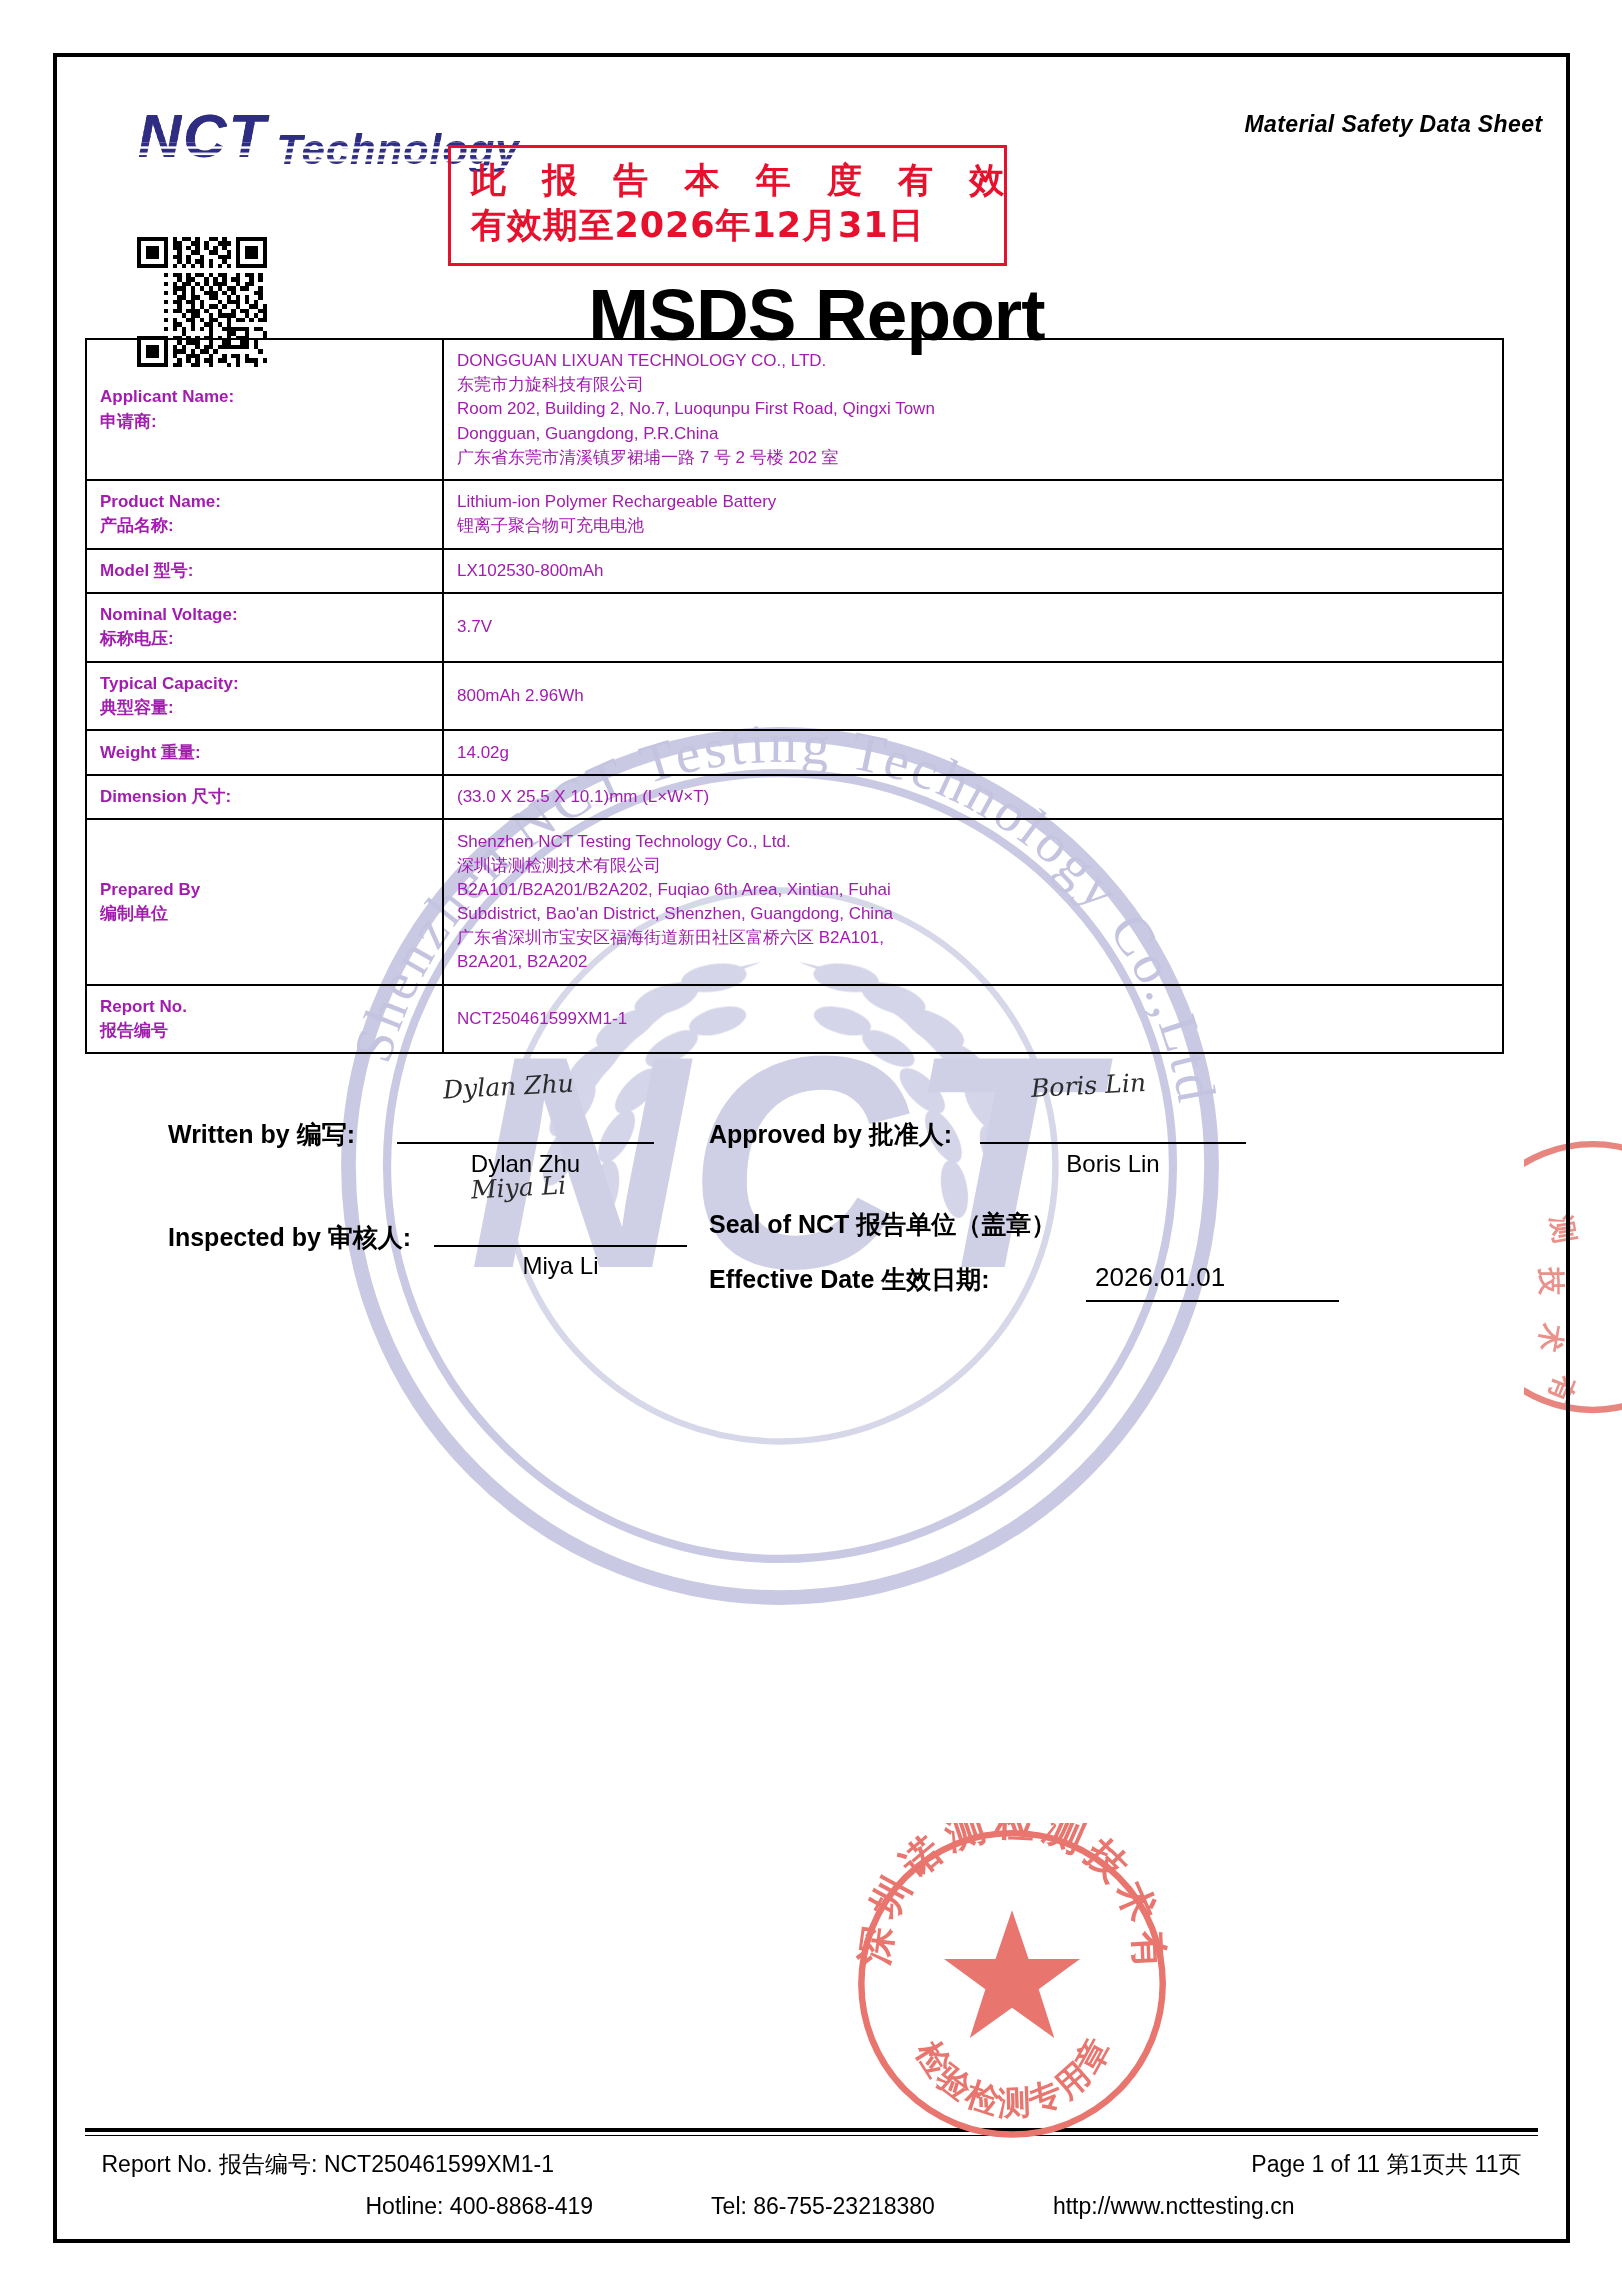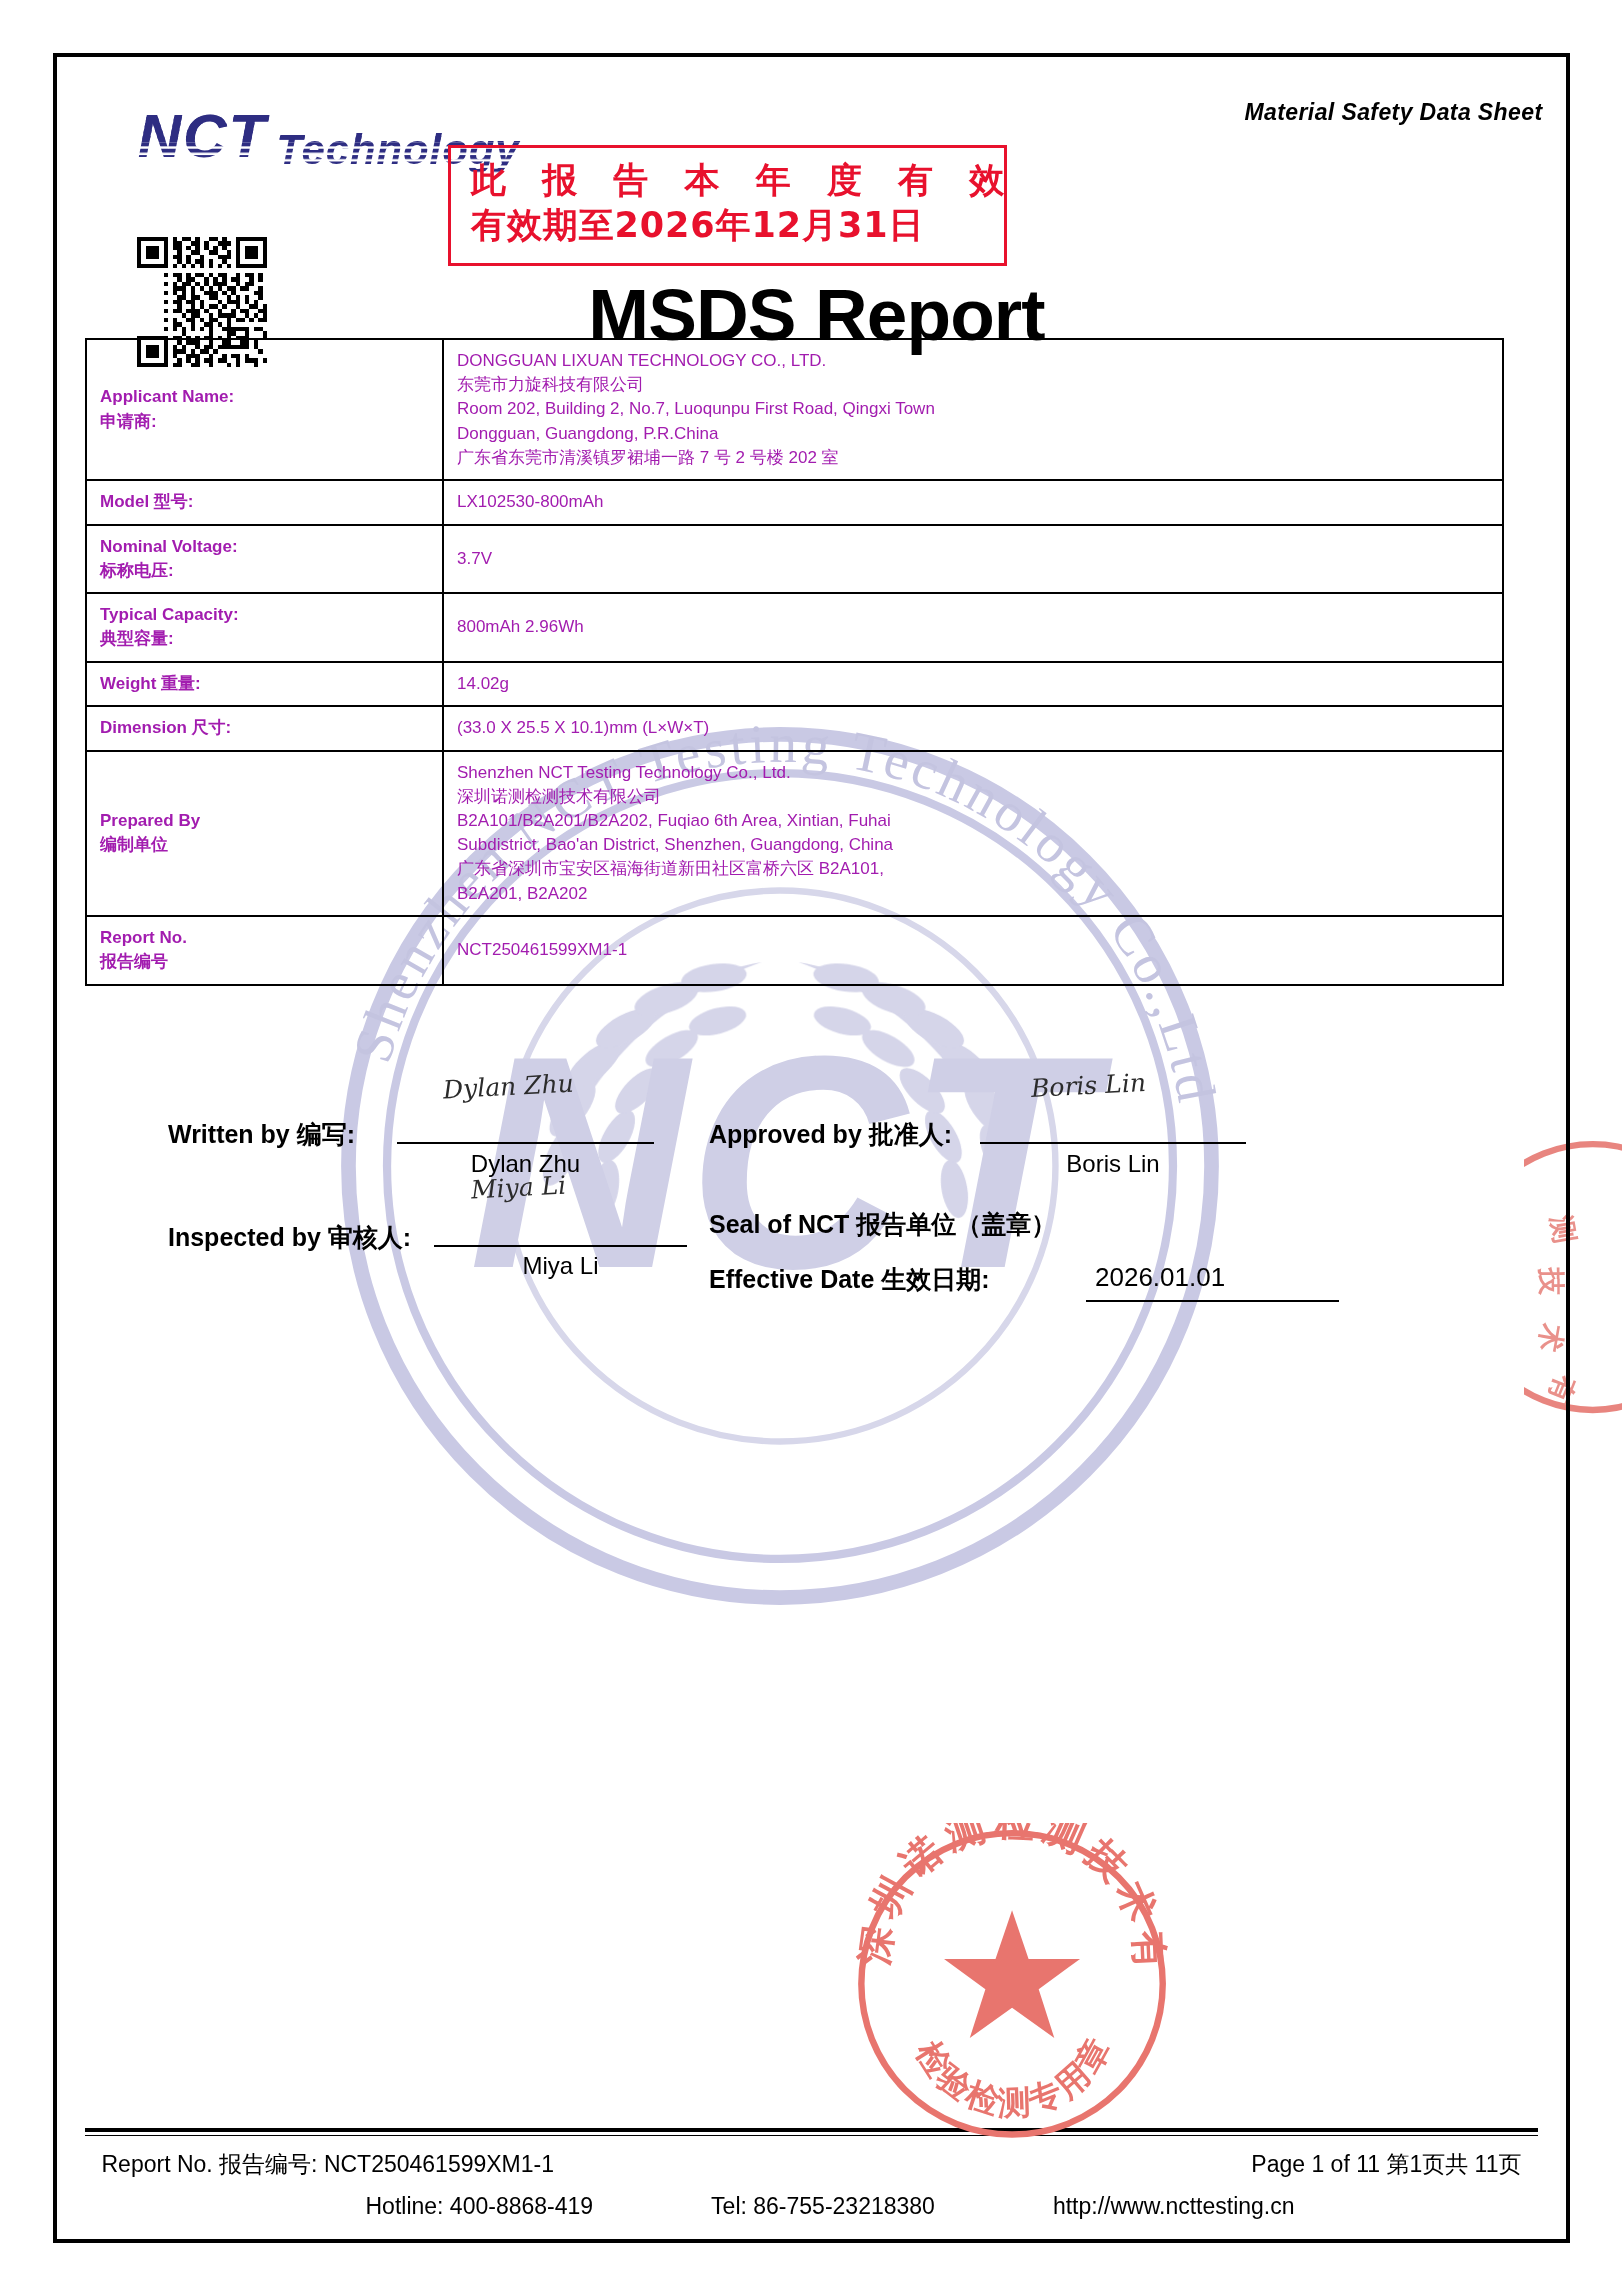--- a/index.html
+++ b/index.html
@@ -73,21 +73,21 @@
   .logo {
     position: absolute;
     left: 83px;
     top: 51px;
     width: 551px;
     height: 73px;
   }
   .msds-label {
     position: absolute;
     right: 27.5px;
-    top: 46px;
+    top: 58px;
     font-size: 23px;
     font-weight: bold;
     font-style: italic;
     letter-spacing: 0.4px;
     color: #000;
     white-space: nowrap;
   }
   .qr {
     position: absolute;
     left: 84px;
@@ -564,20 +564,30 @@
           <td class="v">
             <span class="v-line"> DONGGUAN LIXUAN TECHNOLOGY CO., LTD.</span>
             <span class="v-line">东莞市力旋科技有限公司</span>
             <span class="v-line">Room 202, Building 2, No.7, Luoqunpu First Road, Qingxi Town</span>
             <span class="v-line">Dongguan, Guangdong, P.R.China</span>
             <span class="v-line">广东省东莞市清溪镇罗裙埔一路 7 号 2 号楼 202 室</span>
           </td>
         </tr>
         <tr>
           <td class="k">
+            <span class="v-line">Product Name:</span>
+            <span class="v-line cn">产品名称:</span>
+          </td>
+          <td class="v">
+            <span class="v-line">Lithium-ion Polymer Rechargeable Battery</span>
+            <span class="v-line">锂离子聚合物可充电电池</span>
+          </td>
+        </tr>
+        <tr>
+          <td class="k">
             <span class="v-line">Model 型号:</span>
           </td>
           <td class="v">
             <span class="v-line">LX102530-800mAh</span>
           </td>
         </tr>
         <tr>
           <td class="k">
             <span class="v-line">Nominal Voltage:</span>
             <span class="v-line cn">标称电压:</span>

